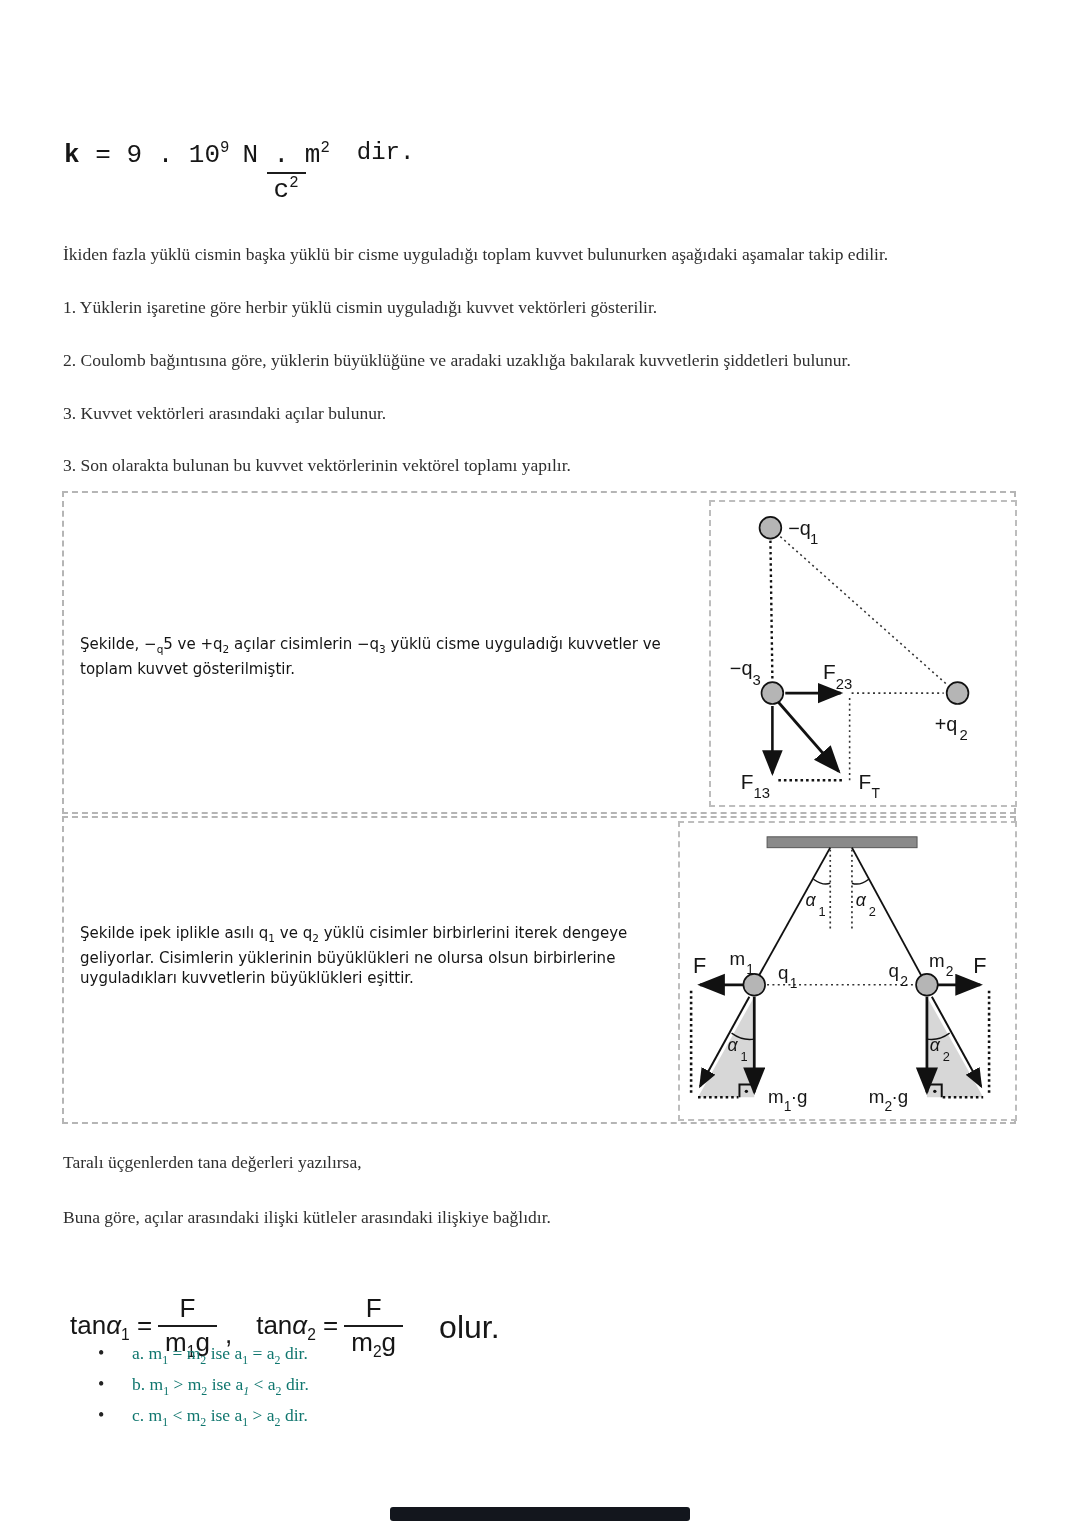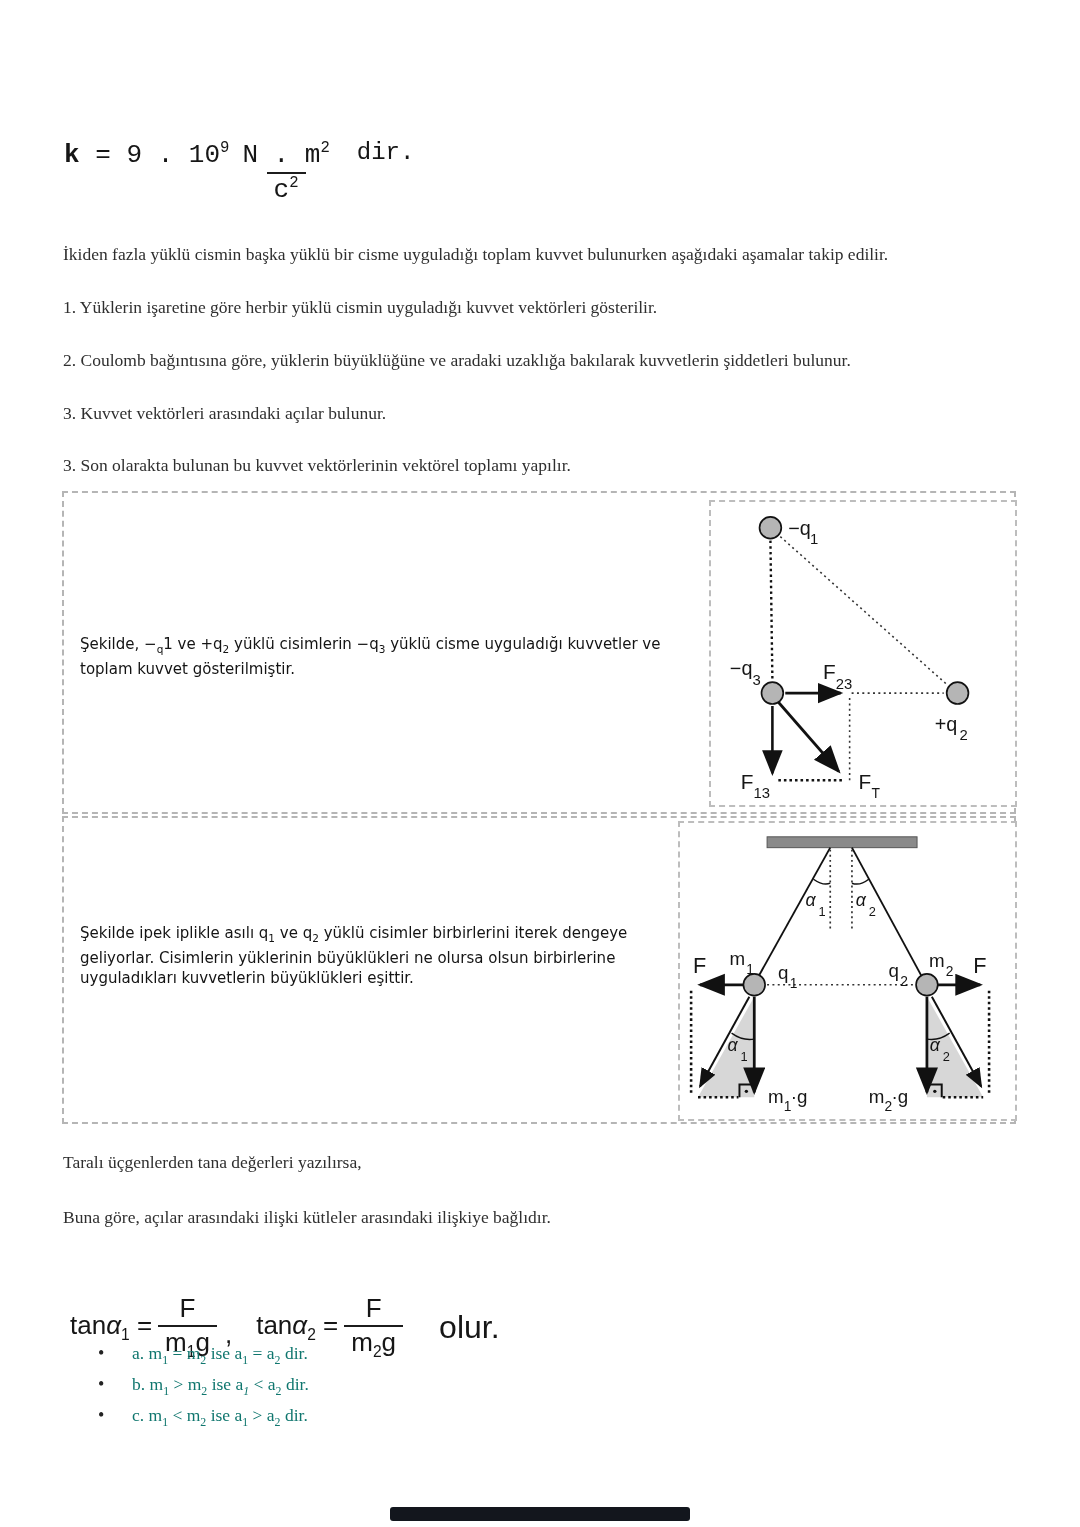--- a/index.html
+++ b/index.html
@@ -51,21 +51,21 @@
     <span class="ksuffix">dir.</span>
   </div>
 
   <div class="serifline" style="left:63px;top:244px;">İkiden fazla yüklü cismin başka yüklü bir cisme uyguladığı toplam kuvvet bulunurken aşağıdaki aşamalar takip edilir.</div>
   <div class="serifline" style="left:63px;top:297px;">1. Yüklerin işaretine göre herbir yüklü cismin uyguladığı kuvvet vektörleri gösterilir.</div>
   <div class="serifline" style="left:63px;top:350px;">2. Coulomb bağıntısına göre, yüklerin büyüklüğüne ve aradaki uzaklığa bakılarak kuvvetlerin şiddetleri bulunur.</div>
   <div class="serifline" style="left:63px;top:403px;">3. Kuvvet vektörleri arasındaki açılar bulunur.</div>
   <div class="serifline" style="left:63px;top:455px;">3. Son olarakta bulunan bu kuvvet vektörlerinin vektörel toplamı yapılır.</div>
 
   <div class="rowbox" style="left:62px;top:491px;width:954px;height:323px;">
-    <div class="caption" style="left:16px;top:141px;width:616px;"><span>Şekilde, −</span><sub>q</sub><span>1 ve +q</span><sub>2</sub><span> yüklü cisimlerin −q</span><sub>3</sub><span> yüklü cisme uyguladığı kuvvetler ve toplam kuvvet gösterilmiştir.</span></div>
+    <div class="caption" style="left:16px;top:141px;width:616px;"><span>Şekilde, −</span><sub>q</sub><span>5 ve +q</span><sub>2</sub><span> açılar cisimlerin −q</span><sub>3</sub><span> yüklü cisme uyguladığı kuvvetler ve toplam kuvvet gösterilmiştir.</span></div>
 
     <figure class="figbox" style="left:645px;top:7px;width:308px;height:307px;">
       <svg width="100%" height="100%" viewBox="0 0 307 306">
         <defs>
           <marker id="ah" markerWidth="11" markerHeight="9" refX="9" refY="4" orient="auto">
             <path d="M0,0 L10,4 L0,8 z" fill="#111"></path>
           </marker>
         </defs>
 
         <g>

